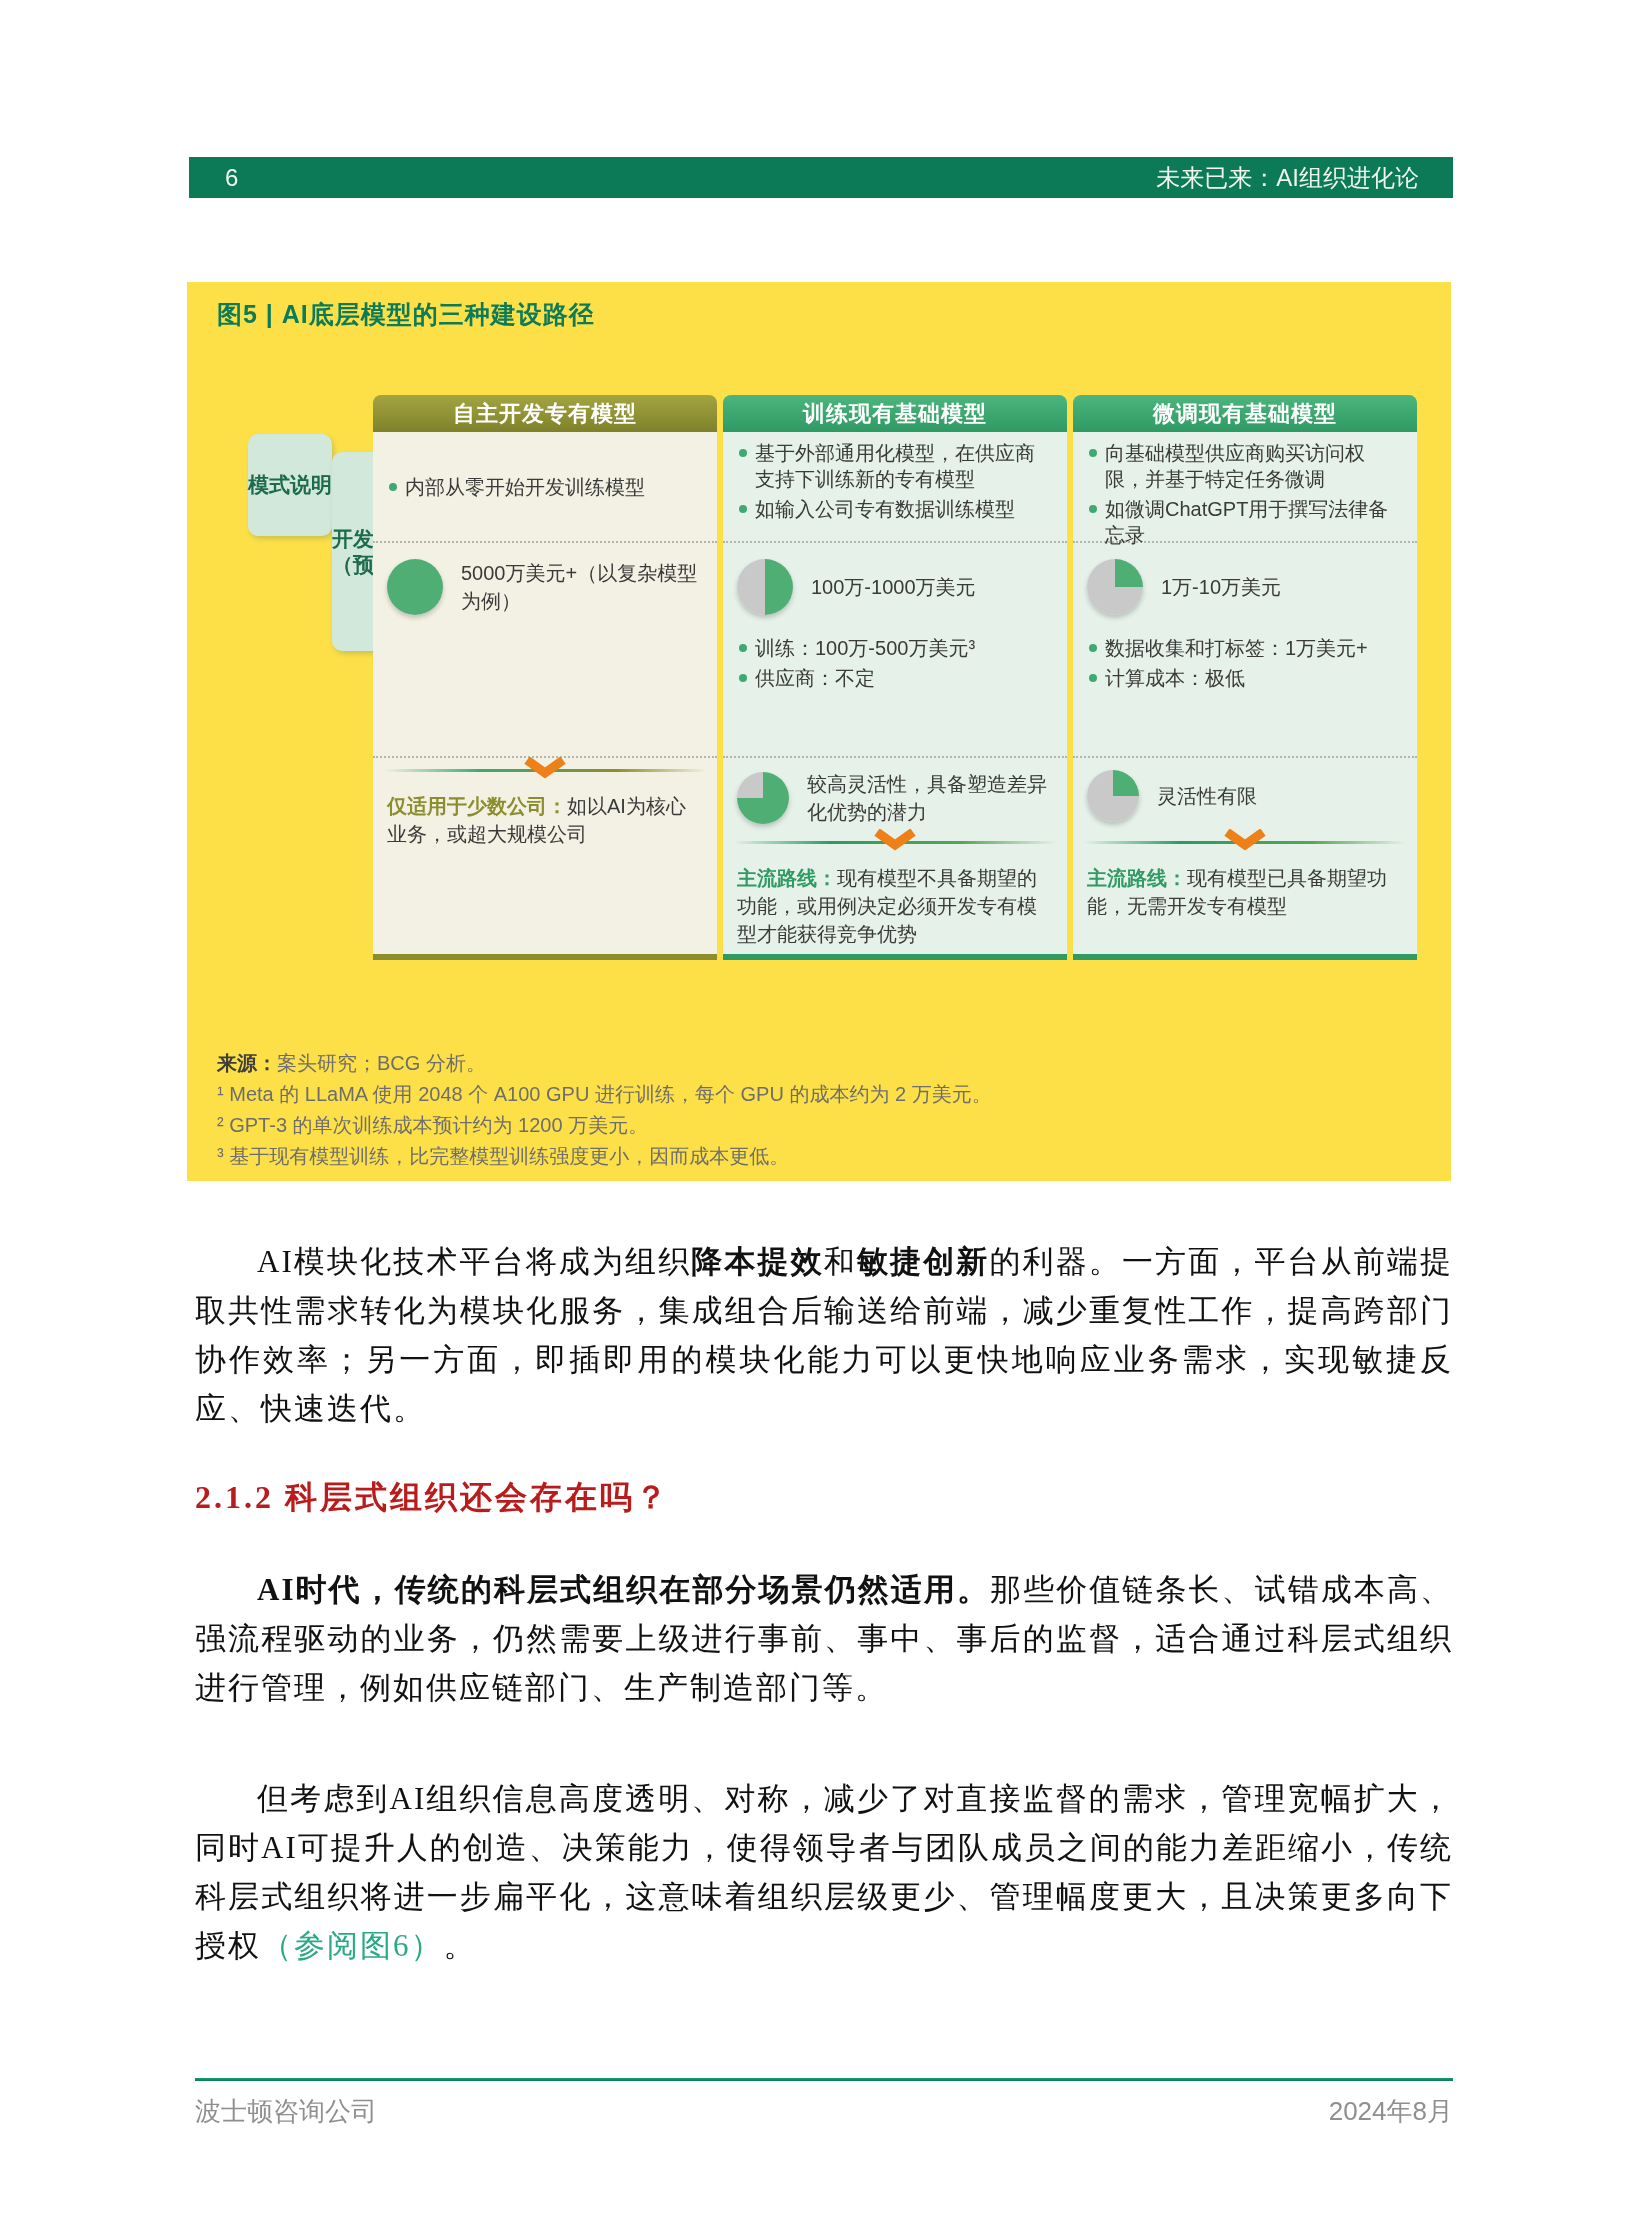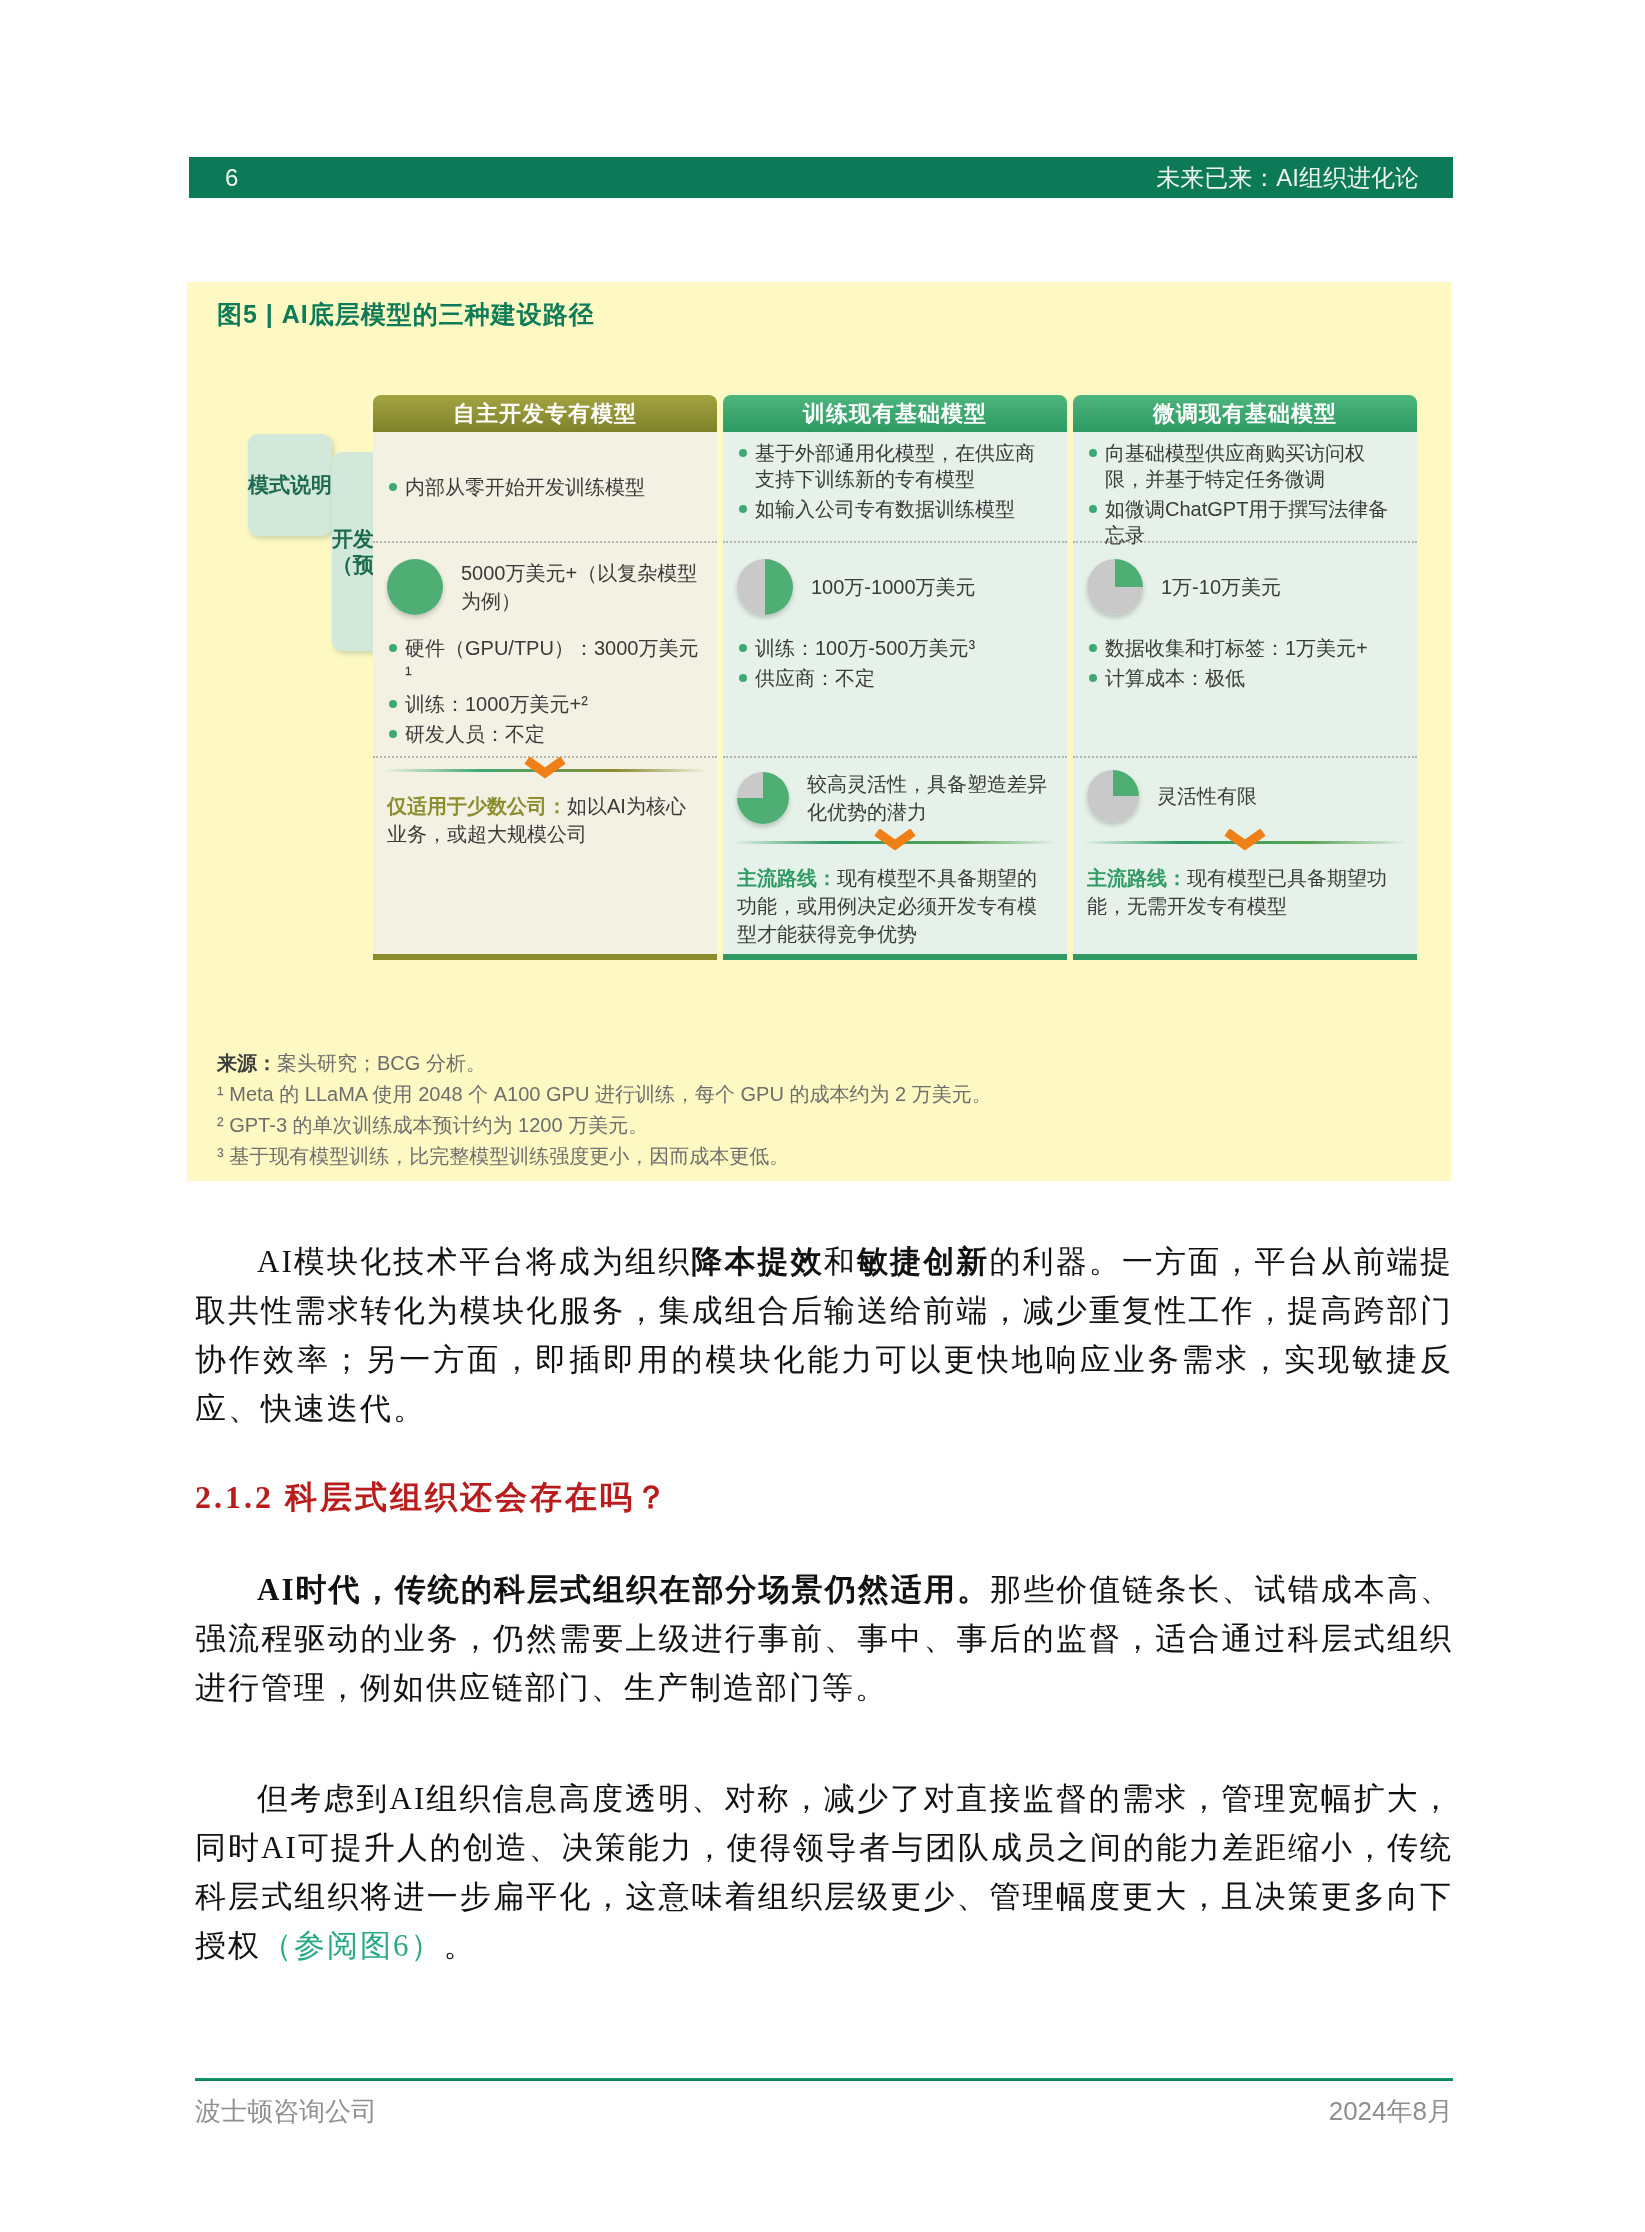--- a/index.html
+++ b/index.html
@@ -10,21 +10,21 @@
   
   .topbar{
     position:absolute;left:189px;top:157px;width:1264px;height:41px;
     background:#0c7a57;color:#eef6ee;box-sizing:border-box;
     display:flex;align-items:center;justify-content:space-between;
     padding:0 34px 0 36px;font-size:24px;
   }
   
   .figure{
     position:absolute;left:187px;top:282px;width:1264px;height:899px;
-    background:#fef9c3;
+    background:#fde047;
   }
   .fig-title{
     position:absolute;left:30px;top:16px;margin:0;
     font-size:25px;font-weight:bold;color:#0d7b58;letter-spacing:1px;
   }
   .fig-table{
     position:absolute;left:61px;top:113px;height:565px;
     display:grid;grid-template-columns:119px 344px 344px 344px;column-gap:6px;
   }
   
@@ -129,25 +129,20 @@
         <div class="sec s1 center">
           <ul class="blt">
             <li>内部从零开始开发训练模型</li>
           </ul>
         </div>
         <div class="sec s2">
           <div class="pie-row">
             <div class="pie" style="background: conic-gradient(rgb(79, 174, 116) 0deg, rgb(79, 174, 116) 100%, rgb(201, 201, 201) 100%, rgb(201, 201, 201) 100%);"></div>
             <div class="pie-text">5000万美元+（以复杂模型为例）</div>
           </div>
-          <ul class="blt">
-            <li>硬件（GPU/TPU）：3000万美元¹</li>
-            <li>训练：1000万美元+²</li>
-            <li>研发人员：不定</li>
-          </ul>
         </div>
         <div class="divider">
           <div class="dline dline-a"></div>
           <svg class="chev" width="46" height="22" viewBox="0 0 46 22">
               <path d="M5 3 L23 16 L41 3" fill="none" stroke="#ef8018" stroke-width="9"></path>
             </svg>
         </div>
         <div class="sec s4">
           <span class="lead-olive">仅适用于少数公司：</span><span>如以AI为核心业务，或超大规模公司</span>
         </div>

